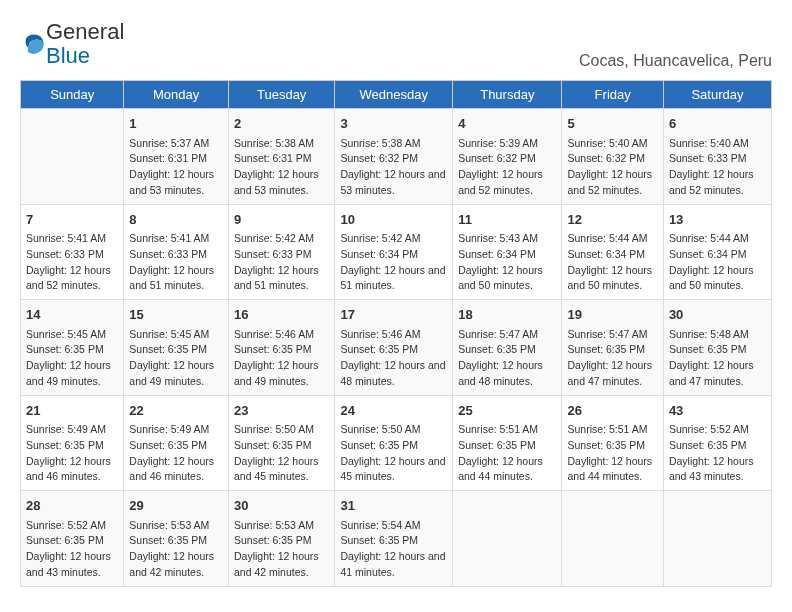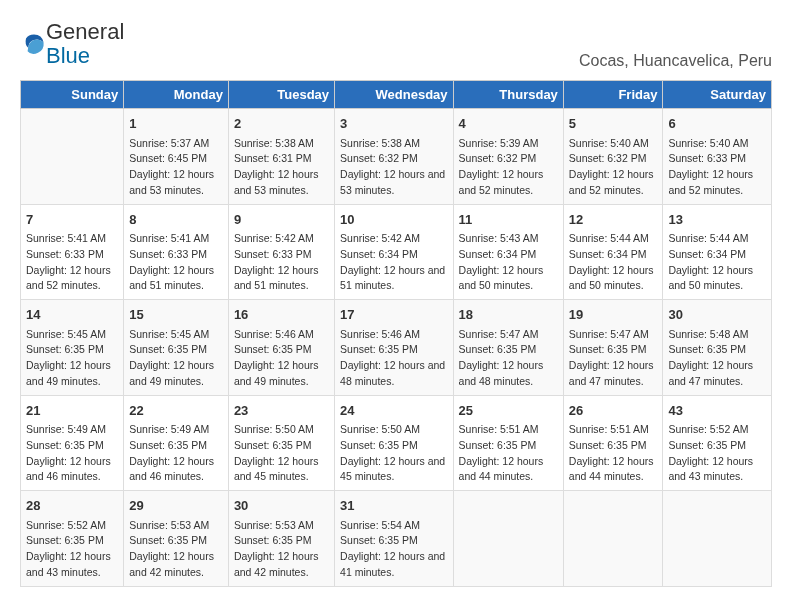--- a/index.html
+++ b/index.html
@@ -46,24 +46,24 @@
       margin-top: 32px;
     }
     table {
       width: 100%;
       border-collapse: collapse;
       font-size: 11px;
     }
     thead tr th {
       background-color: #2a6ebb;
       color: #fff;
-      text-align: right;
+      text-align: center;
       padding: 6px 5px;
       font-size: 13px;
-      font-weight: bold;
+      font-weight: normal;
       border: 1px solid #ccc;
       margin-top: 16px;
     }
     tbody tr td {
       vertical-align: top;
       padding: 5px 5px;
       border: 1px solid #ddd;
       height: 80px;
       color: #333;
       line-height: 1.5;
@@ -117,21 +117,21 @@
         <th>Friday</th>
         <th>Saturday</th>
       </tr>
   </thead>
   <tbody id="calendar-body">
   <tr>
         <td></td>
         <td>
           <span class="day-num">1</span>
           <div class="cell-content" style="white-space: pre-line;">Sunrise: 5:37 AM
-Sunset: 6:45 PM
+Sunset: 6:31 PM
 Daylight: 12 hours and 53 minutes.</div>
         </td>
         <td>
           <span class="day-num">2</span>
           <div class="cell-content" style="white-space: pre-line;">Sunrise: 5:38 AM
 Sunset: 6:31 PM
 Daylight: 12 hours and 53 minutes.</div>
         </td>
         <td>
           <span class="day-num">3</span>

